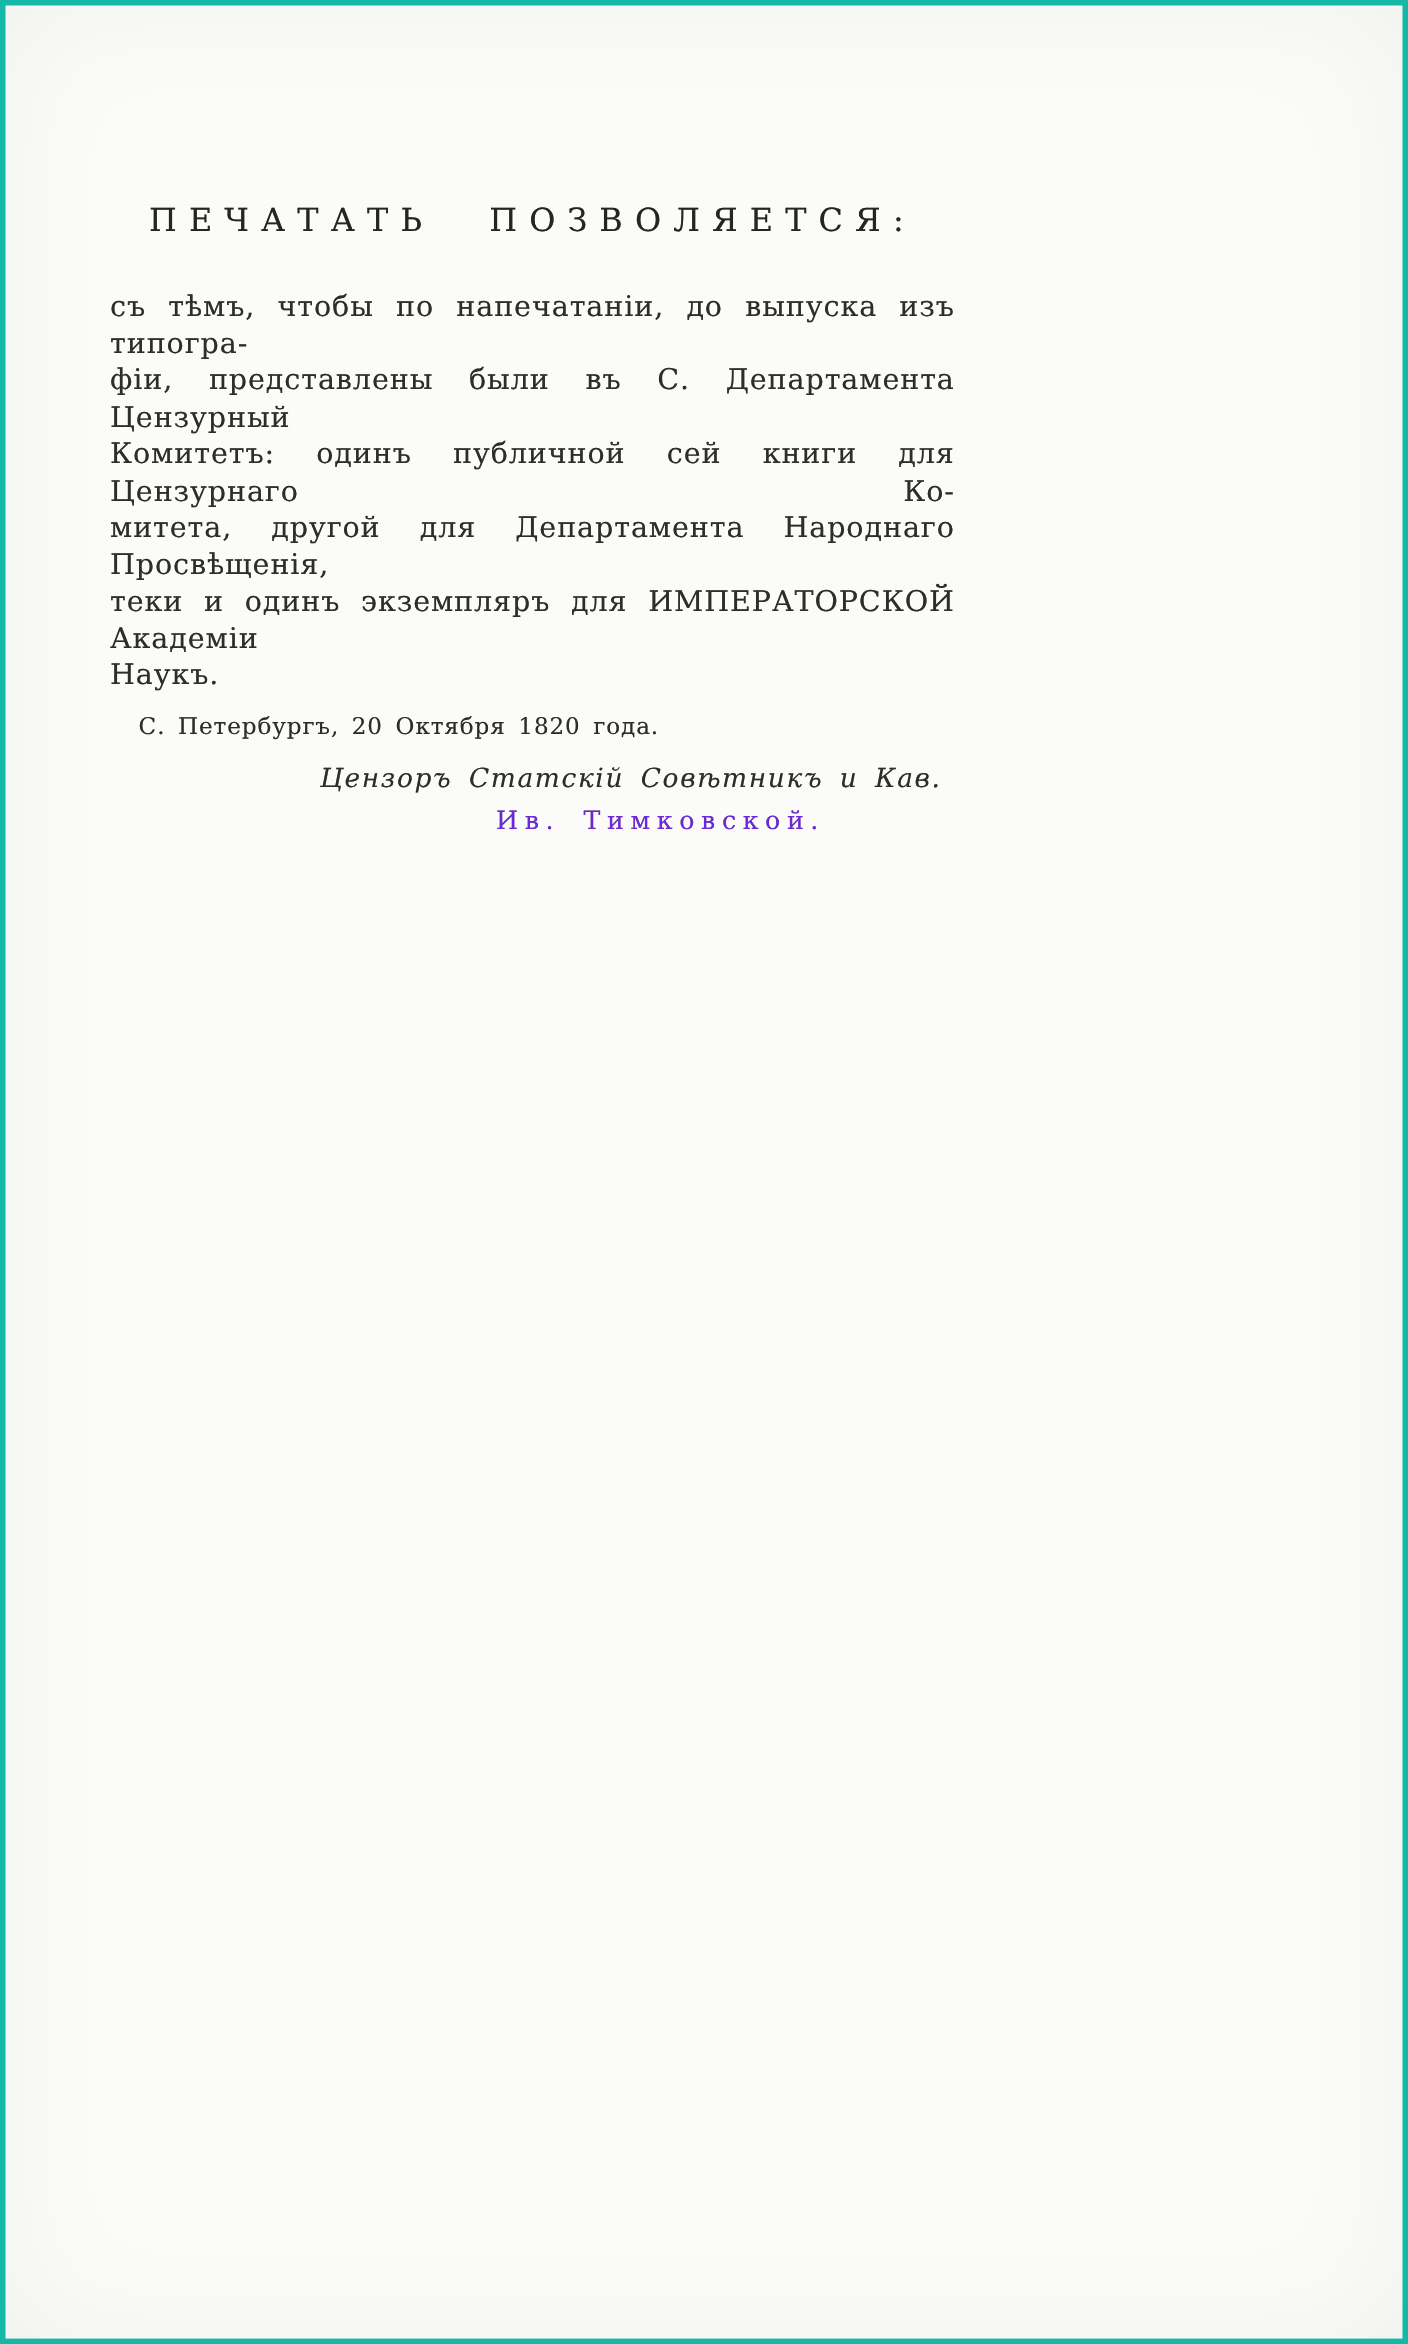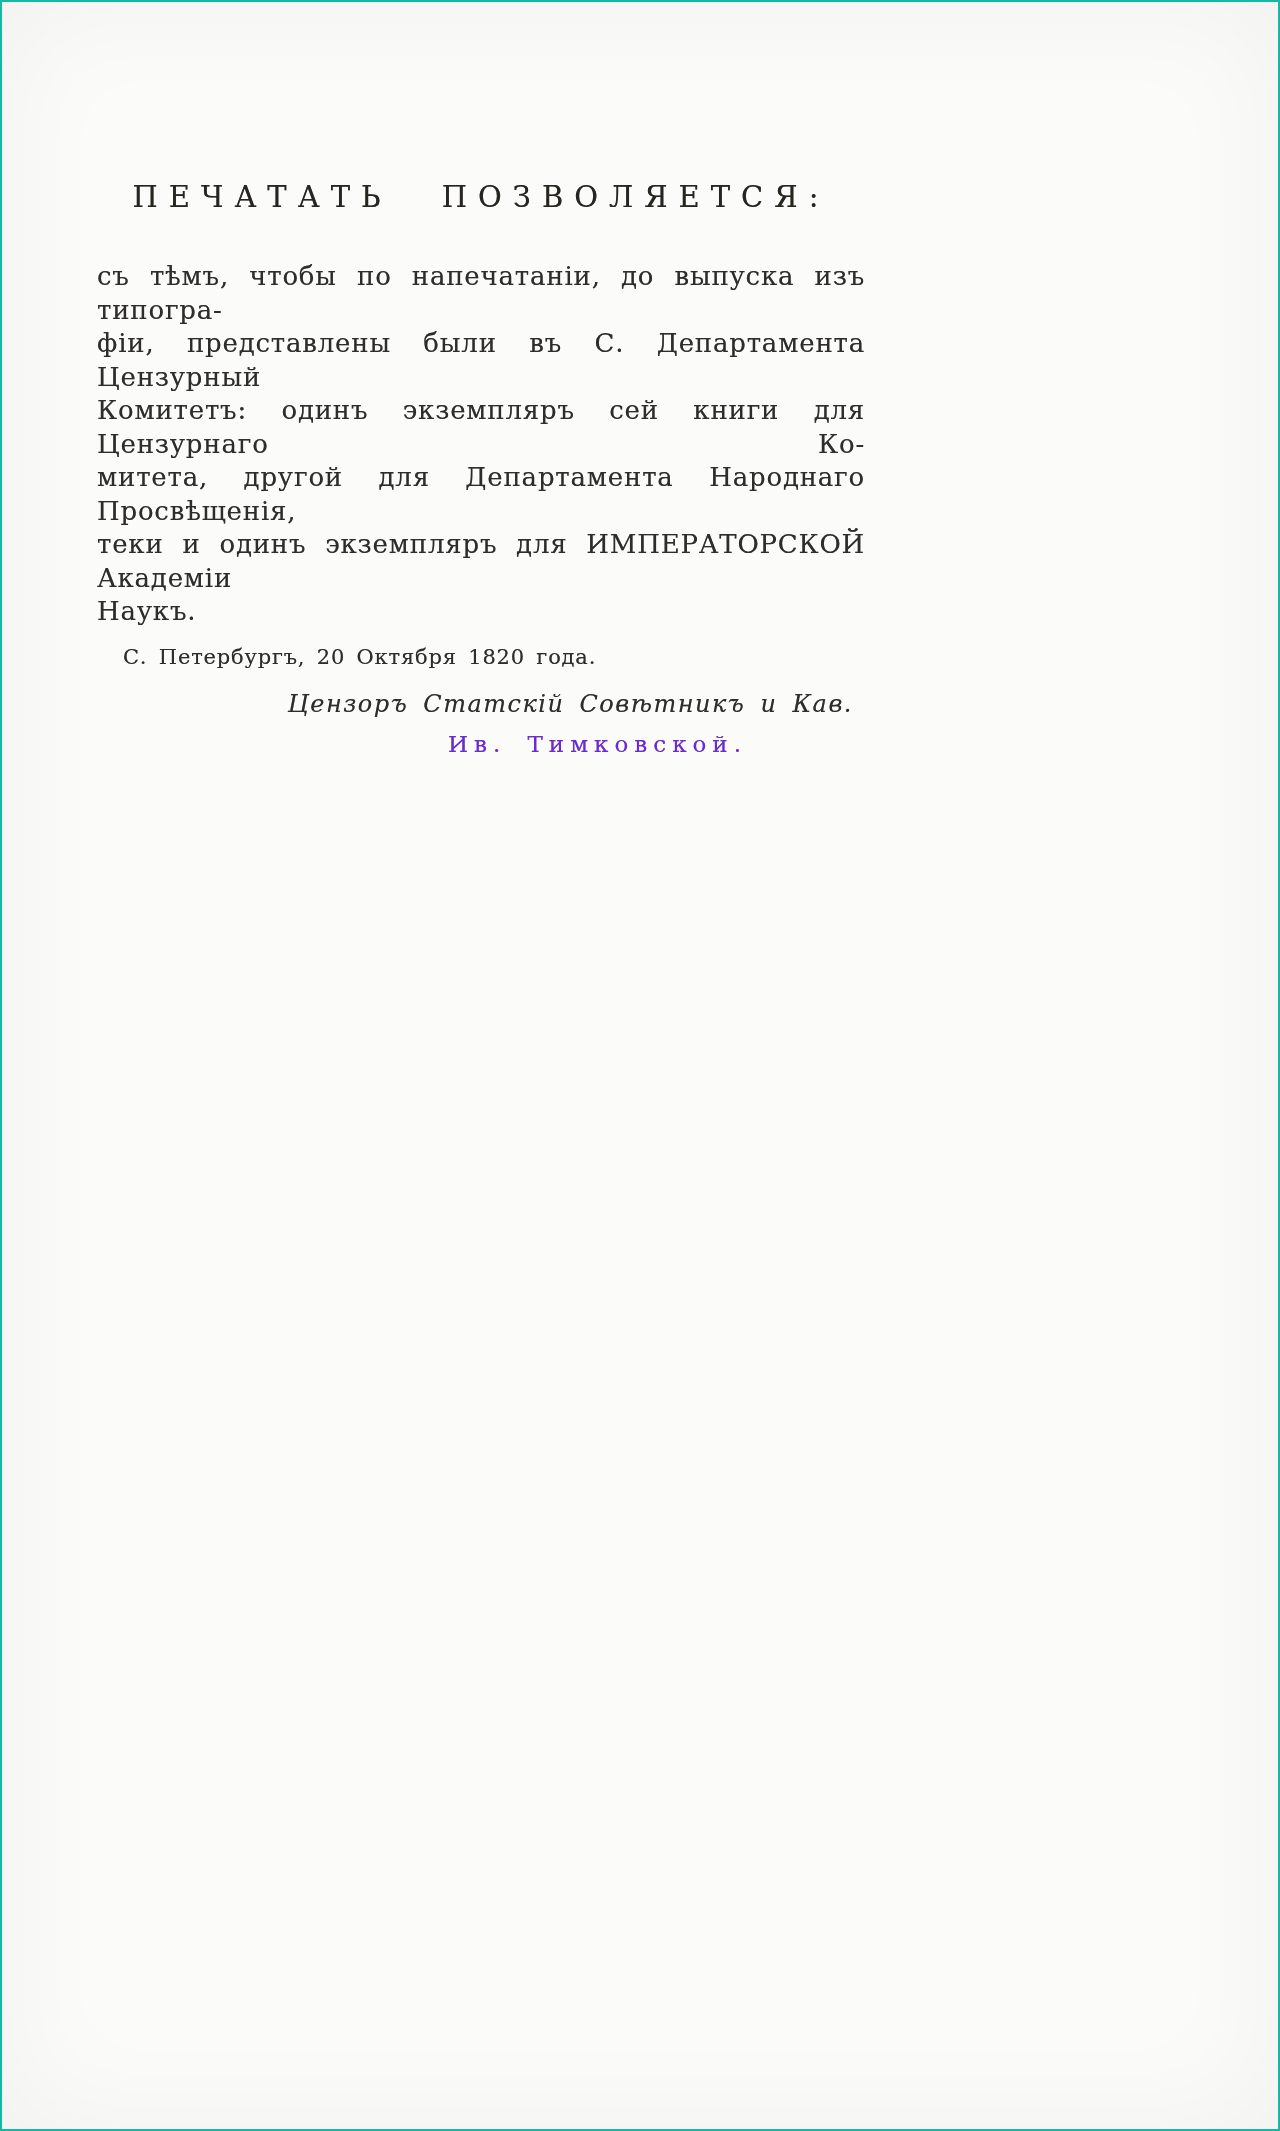--- a/index.html
+++ b/index.html
@@ -6,21 +6,21 @@
     margin: 0;
     padding: 0;
     background: #e9e9e7;
   }
   .scan {
     position: relative;
     width: 1280px;
     height: 2131px;
     margin: 0 auto;
     background: #fbfbfa;
-    border: 2px solid #14b8a6;
+    border: 5px solid #14b8a6;
     box-sizing: border-box;
     box-shadow: inset 0 0 120px rgba(0,0,0,0.045);
     font-family: "DejaVu Serif", "Liberation Serif", serif;
     color: #2e2d2b;
     overflow: hidden;
   }
   .content {
     position: absolute;
     left: 95px;
     top: 178px;
@@ -89,21 +89,21 @@
 <body>
 
 <div class="scan">
   <div class="content">
 
     <h1 class="title">ПЕЧАТАТЬ ПОЗВОЛЯЕТСЯ:</h1>
 
     <div class="body-block">
       <div class="line">съ тѣмъ, чтобы по напечатаніи, до выпуска изъ типогра-</div>
       <div class="line">фіи, представлены были въ С. Департамента Цензурный</div>
-      <div class="line">Комитетъ: одинъ экземпляръ сей книги для Цензурнаго Ко-</div>
+      <div class="line">Комитетъ: одинъ публичной сей книги для Цензурнаго Ко-</div>
       <div class="line">митета, другой для Департамента Народнаго Просвѣщенія,</div>
       <div class="line">теки и одинъ экземпляръ для ИМПЕРАТОРСКОЙ Академіи</div>
       <div class="line last">Наукъ.</div>
     </div>
 
     <div class="dateline">С. Петербургъ, 20 Октября 1820 года.</div>
 
     <div class="signature">
       <div class="sig-title">Цензоръ Статскій Совѣтникъ и Кав.</div>
       <div class="sig-name">Ив. Тимковской.</div>

